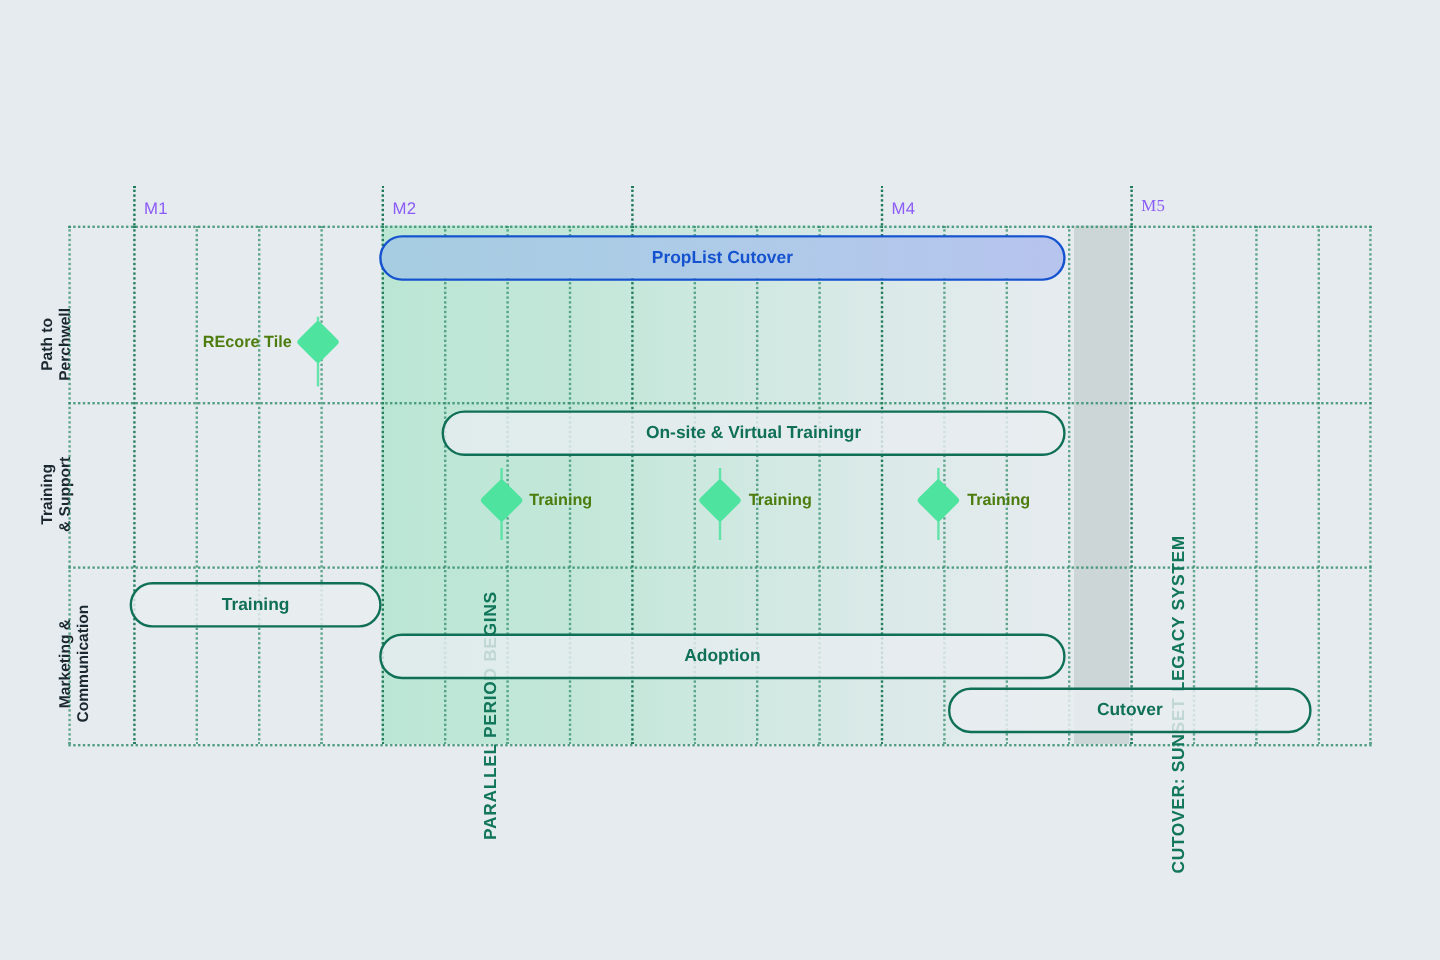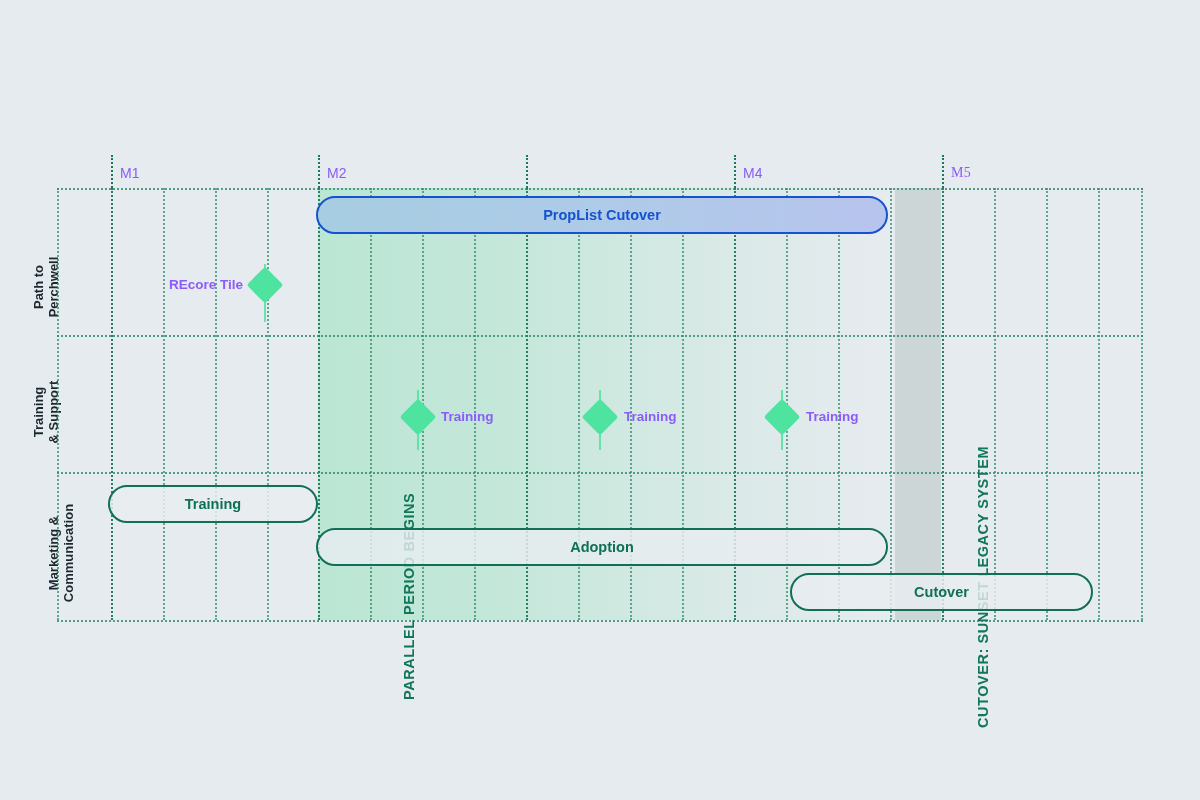--- a/index.html
+++ b/index.html
@@ -164,21 +164,21 @@
   .milestone-stem {
     position: absolute;
     width: 2px;
     background: #4ee39f;
     opacity: .85;
   }
   .milestone-label {
     position: absolute;
     font-size: 13.5px;
     font-weight: bold;
-    color: #8b5cf6;
+    color: #4d7c0f;
     white-space: nowrap;
   }
 </style>
 </head>
 <body>
 
 <div id="roadmap">
 
   <div class="month-tick" style="left:111px;"></div>
   <div class="month-label" style="left:120px;">M1</div>
@@ -245,20 +245,23 @@
     <div class="band-label cutover">CUTOVER: SUNSET LEGACY SYSTEM</div>
 
     <div class="bar blue" style="left:259px; top:8px; width:572px;">
       <span>PropList Cutover</span>
     </div>
 
     <div class="milestone-stem" style="left:207px; top:76px; height:58px;"></div>
     <div class="milestone" style="left:195px; top:84px;"></div>
     <div class="milestone-label" style="left:112px; top:89px;">REcore Tile</div>
 
+    <div class="bar green" style="left:311px; top:154px; width:520px;">
+      <span>On-site &amp; Virtual Trainingr</span>
+    </div>
 
     <div class="milestone-stem" style="left:360px; top:202px; height:60px;"></div>
     <div class="milestone" style="left:348px; top:216px;"></div>
     <div class="milestone-label" style="left:384px; top:221px;">Training</div>
 
     <div class="milestone-stem" style="left:542px; top:202px; height:60px;"></div>
     <div class="milestone" style="left:530px; top:216px;"></div>
     <div class="milestone-label" style="left:567px; top:221px;">Training</div>
 
     <div class="milestone-stem" style="left:724px; top:202px; height:60px;"></div>

